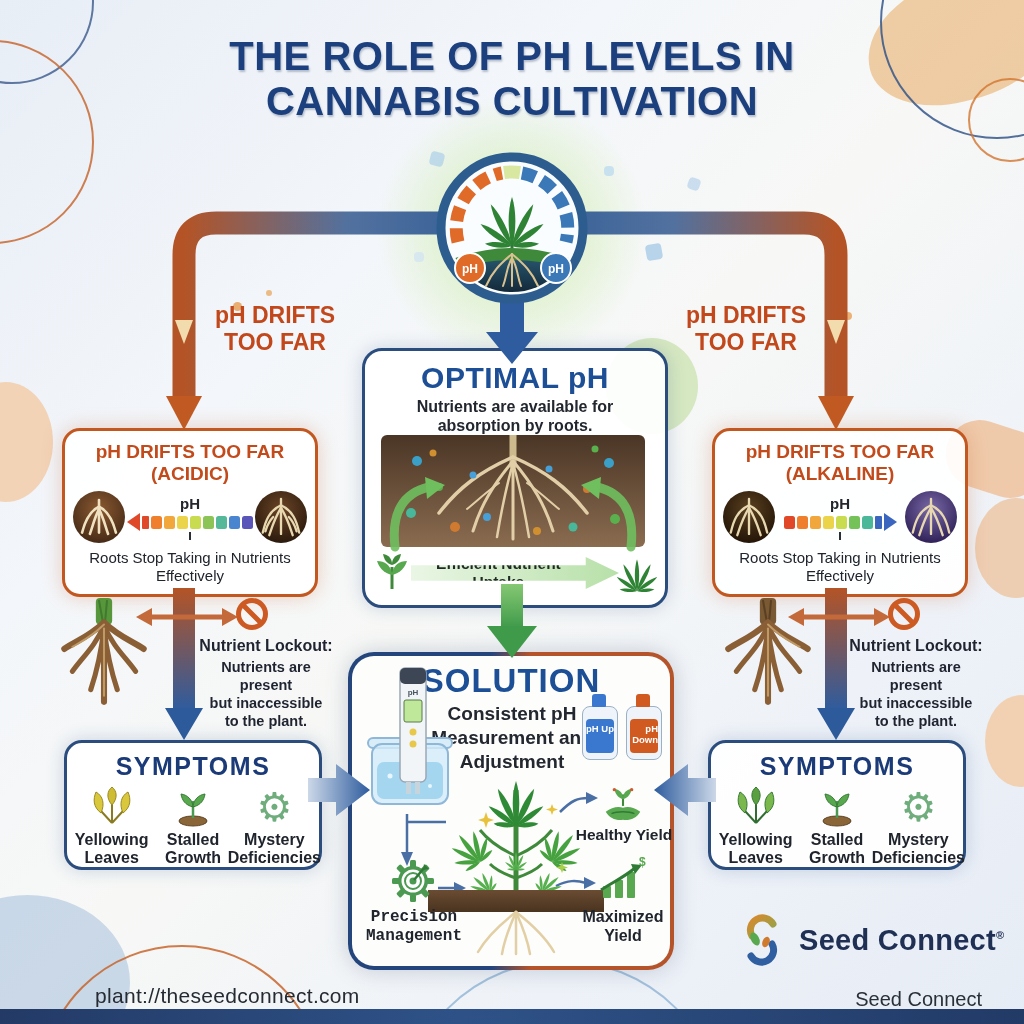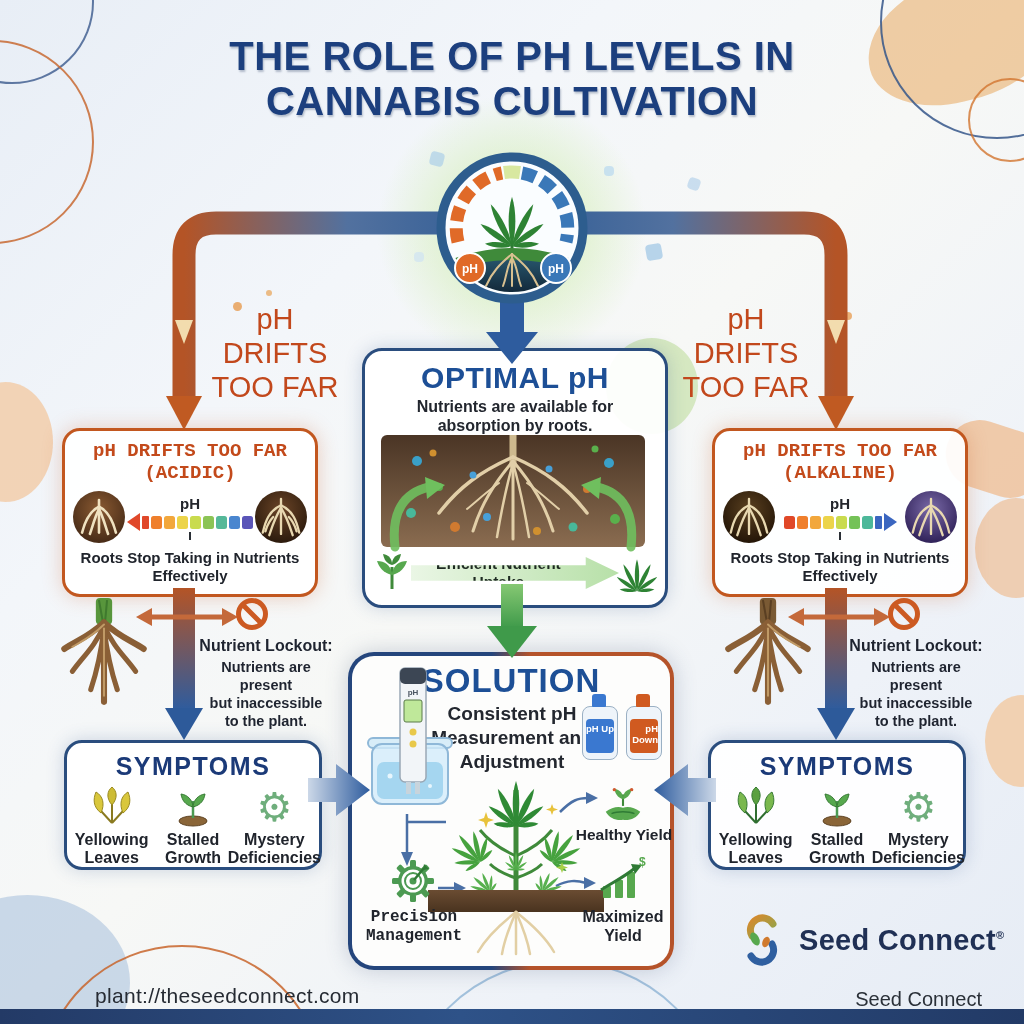--- a/index.html
+++ b/index.html
@@ -9,29 +9,29 @@
   .abs{position:absolute;}
   
   .ring{border-radius:50%;background:transparent;}
   .blob{border-radius:50%;}
   .sqd{border-radius:4px;}
   
   .title{top:34px;left:0;width:1024px;text-align:center;font-weight:800;font-size:40px;line-height:1.12;
     color:#1c3f7e;letter-spacing:.5px;text-shadow:1px 2px 2px rgba(25,45,85,.28);}
   .title span{display:block;}
   
-  .branch{width:140px;text-align:center;font-weight:400;font-size:29px;line-height:1.18;color:#c2481c;}
+  .branch{width:140px;text-align:center;font-weight:700;font-size:23px;line-height:1.18;color:#c2481c;}
   .branch span{display:block;}
   
   .box{border-radius:20px;background:rgba(255,255,255,.93);}
   .box-orange{border:3px solid #c2571f;box-shadow:0 0 20px rgba(205,95,40,.28);}
   .box-blue{border:3px solid #2a4d7e;box-shadow:0 0 18px rgba(45,80,140,.22);}
   .bx-title{width:100%;text-align:center;font-weight:800;color:#c34a1b;font-size:19px;line-height:1.15;}
-  .bx-title span{display:block;font-family:Liberation Mono, monospace;}
-  .caption{width:100%;text-align:center;font-weight:700;color:#20242c;font-size:15px;line-height:1.22;}
+  .bx-title span{display:block;}
+  .caption{width:100%;text-align:center;font-weight:400;color:#20242c;font-size:15px;line-height:1.22;}
   
   .opt-title{width:100%;text-align:center;font-weight:800;font-size:30px;color:#1d4f96;letter-spacing:.5px;}
   .opt-sub{left:30px;width:240px;text-align:center;font-weight:700;font-size:16px;line-height:1.2;color:#22262e;}
   .banner{background:linear-gradient(90deg,#eaf6e5,#b7e0a8);display:flex;align-items:center;
     clip-path:polygon(0 26%,84% 26%,84% 0,100% 50%,84% 100%,84% 74%,0 74%);}
   .banner-text{width:84%;text-align:center;font-weight:700;font-size:15.5px;color:#1e2a22;}
   
   .scale-wrap{display:flex;flex-direction:column;align-items:center;}
   .scale-label{font-weight:800;font-size:15px;color:#23262c;margin-bottom:3px;}
   .scale-row{display:flex;align-items:center;gap:2px;height:15px;}

